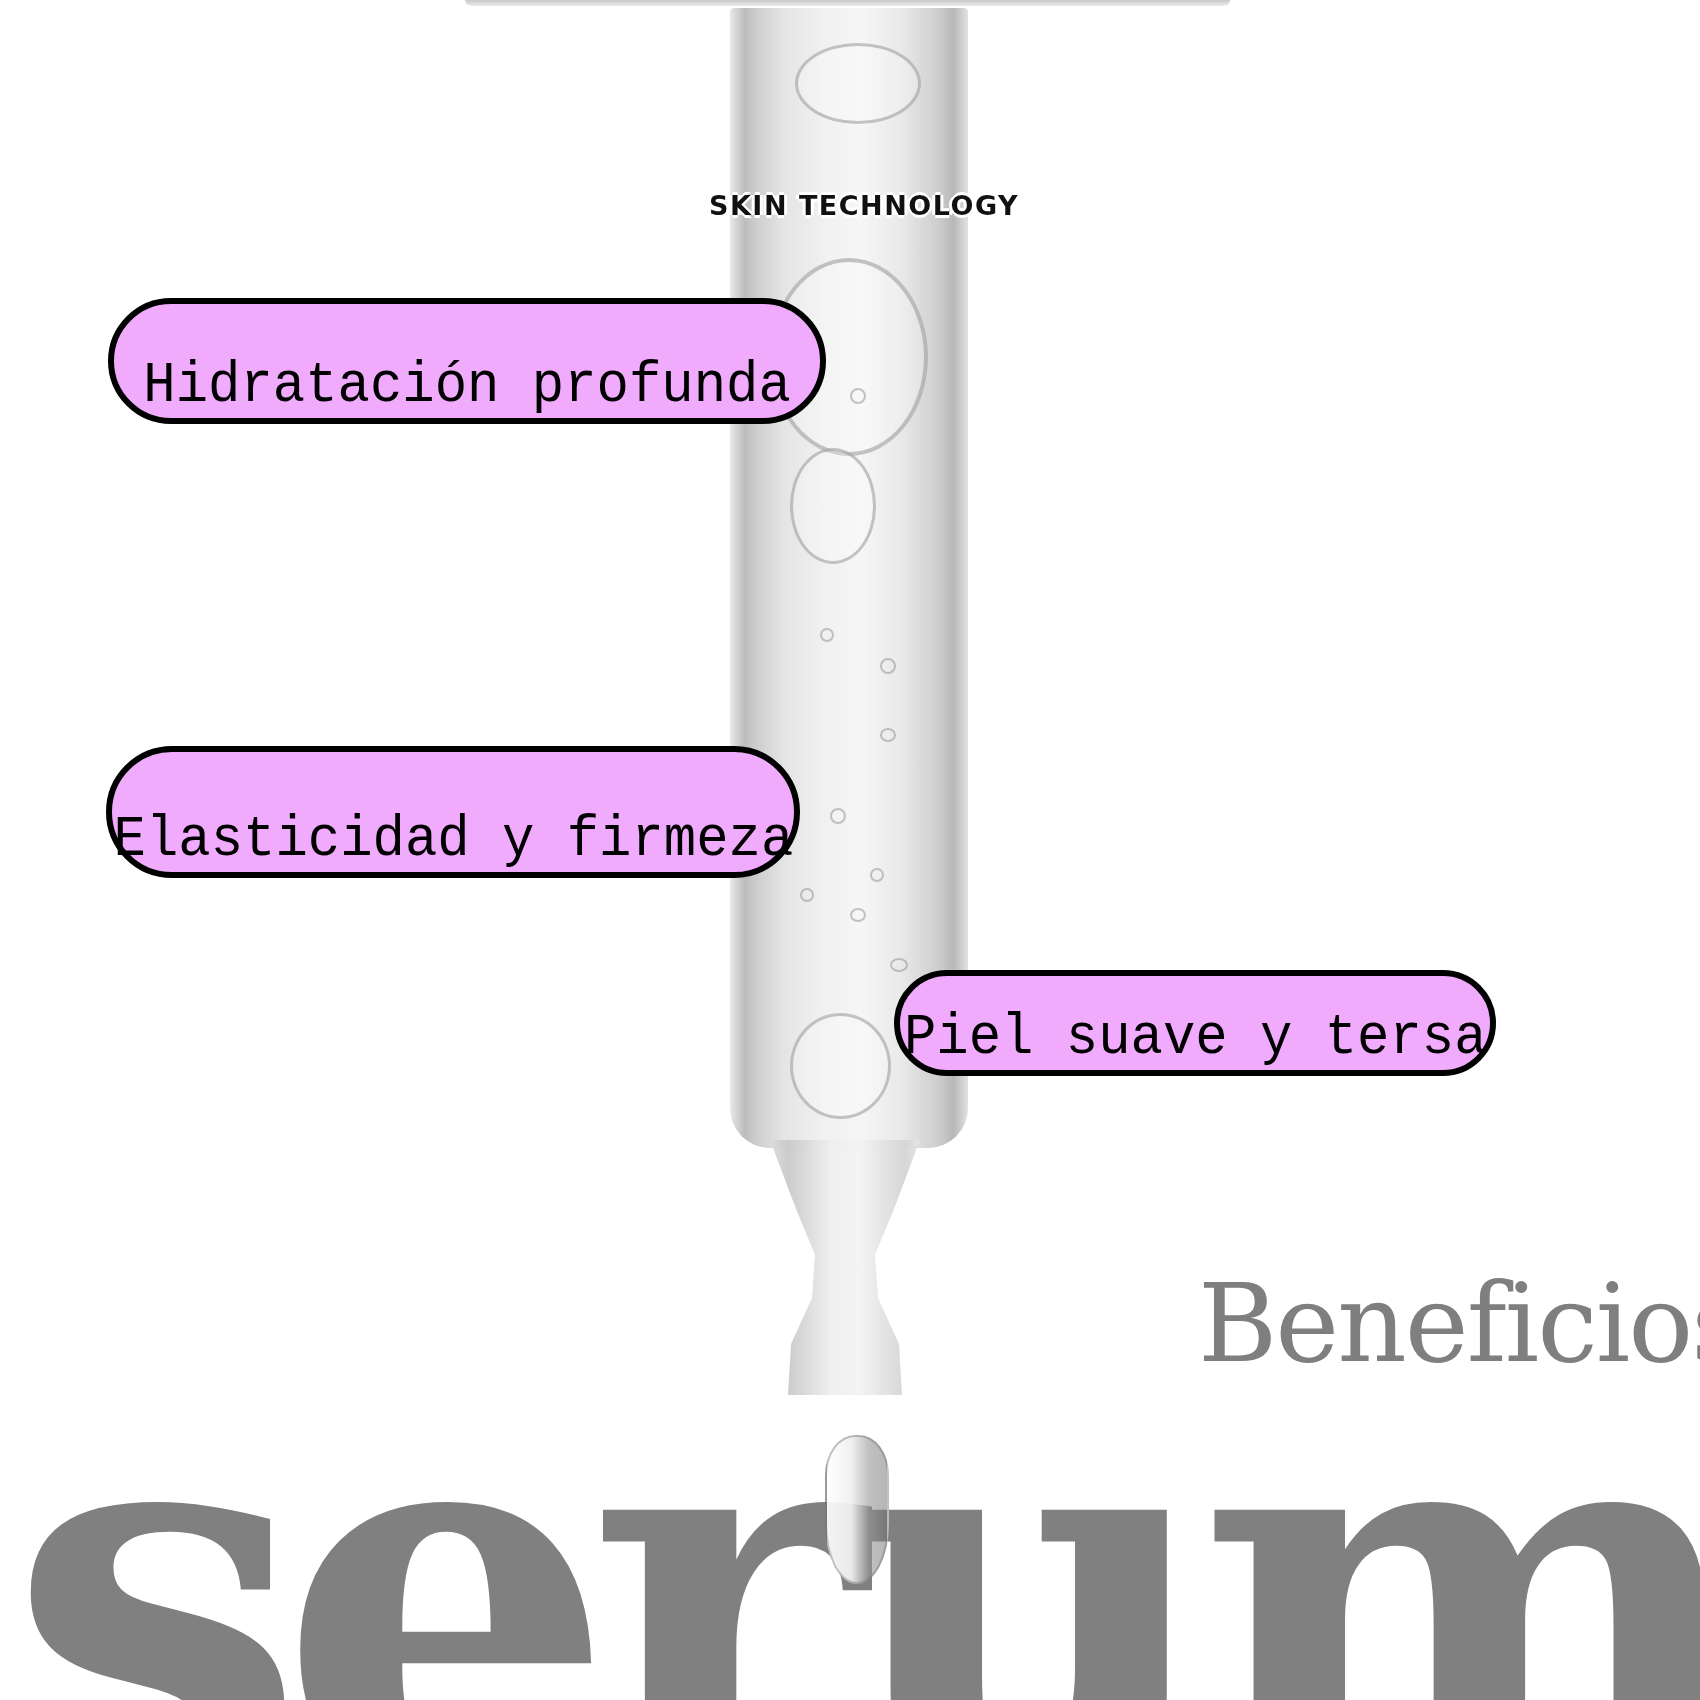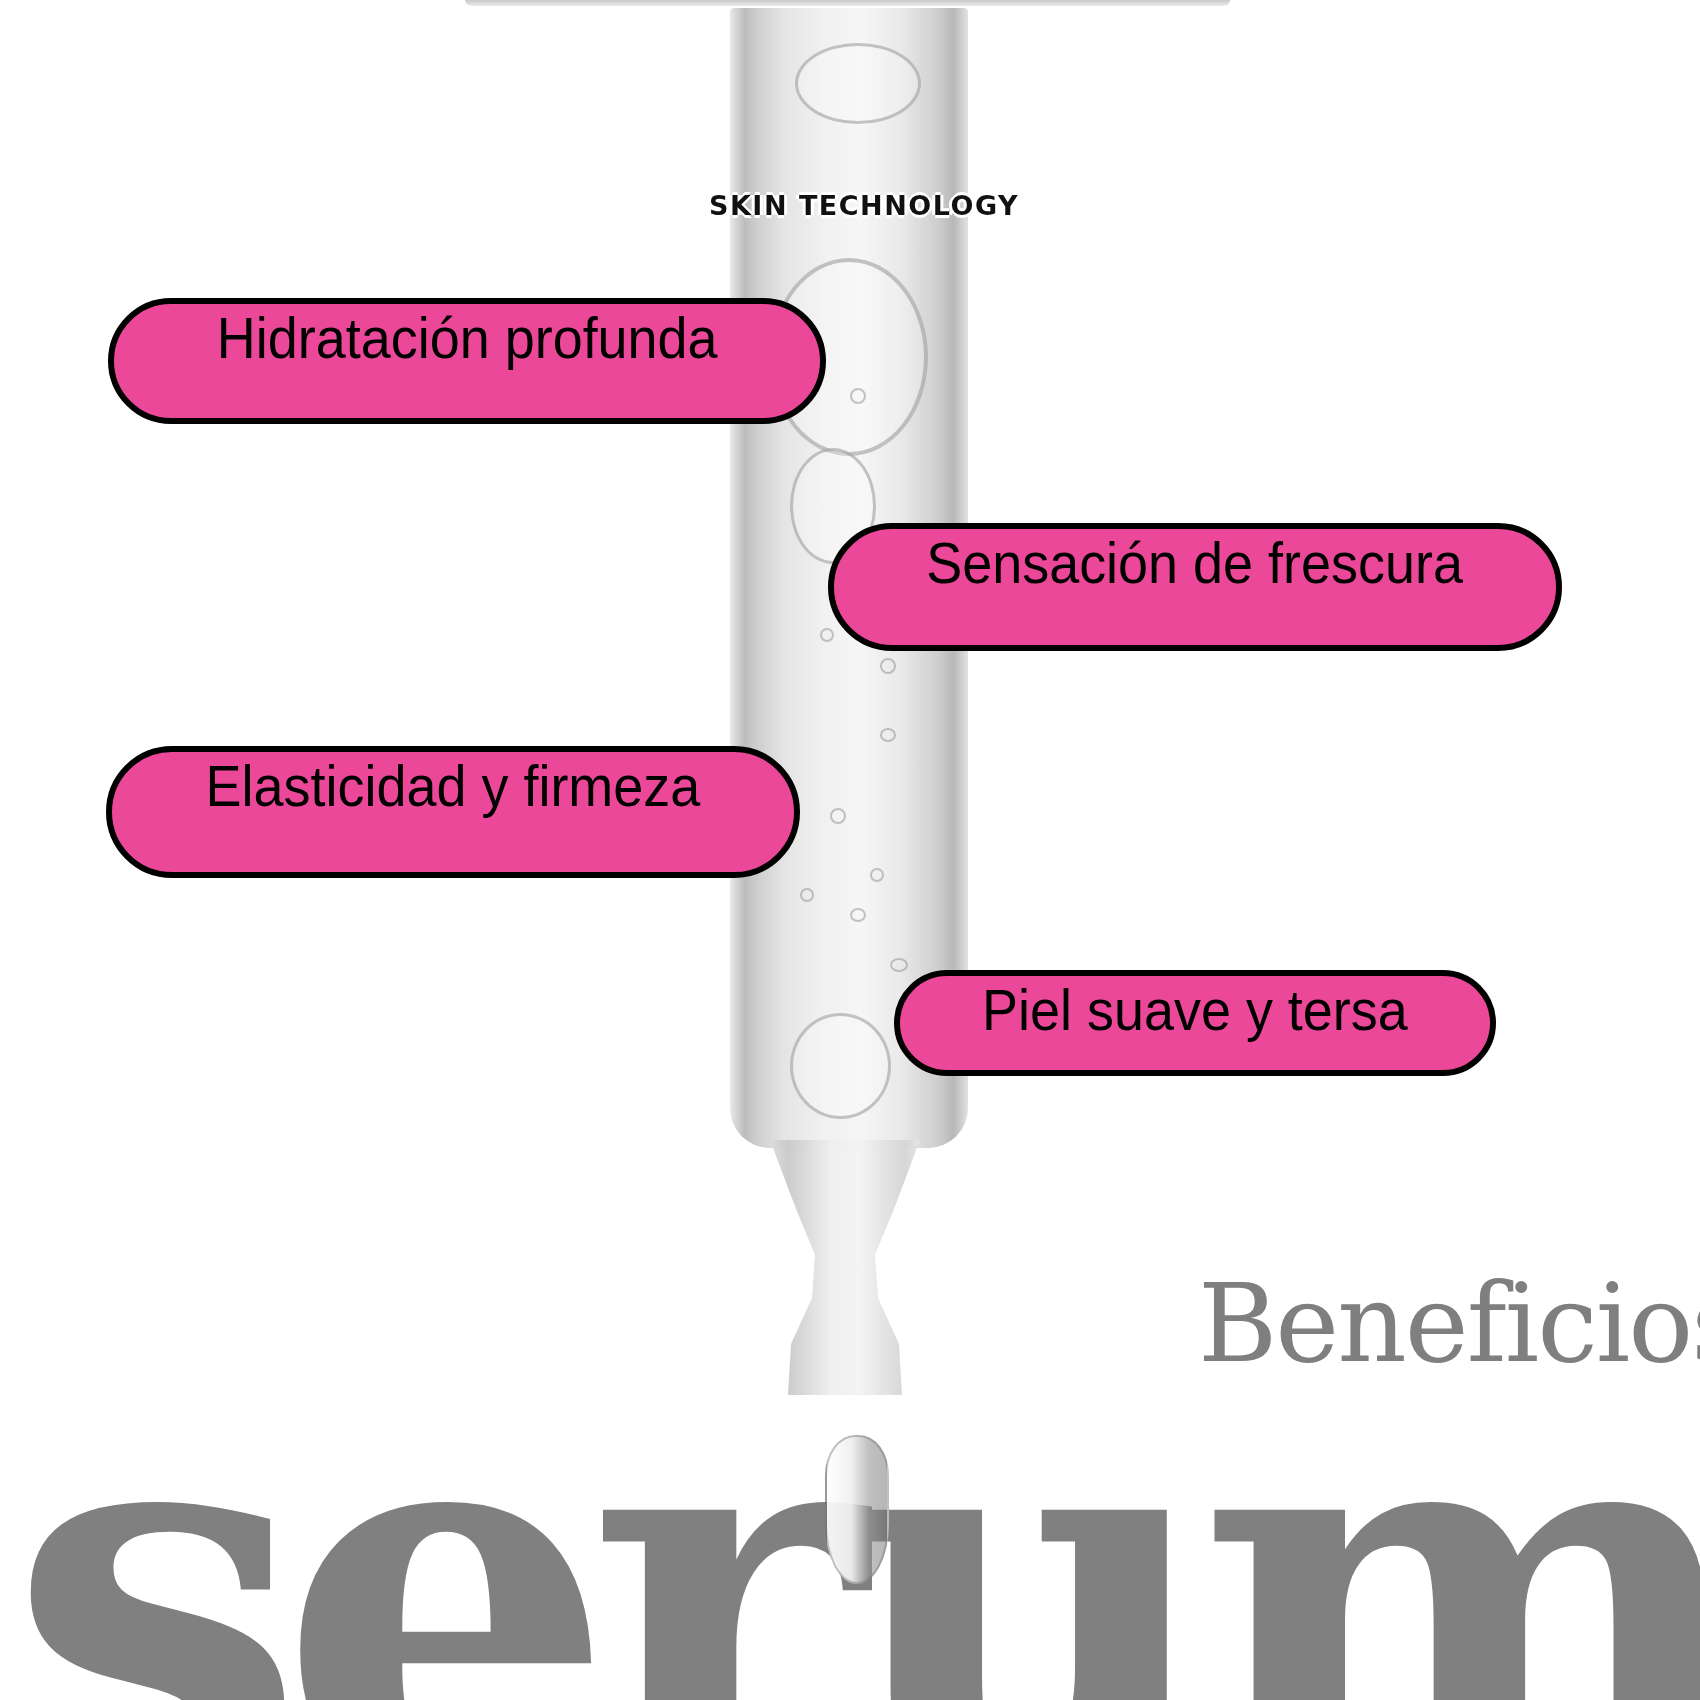--- a/index.html
+++ b/index.html
@@ -70,23 +70,23 @@
     position: absolute; left: 0; width: 1700px; top: 190px; text-align: center;
     padding-left: 28px; box-sizing: border-box;
     font-family: "DejaVu Sans", sans-serif; font-weight: bold; font-size: 27px;
     letter-spacing: 1.5px; color: #111; z-index: 5;
     text-shadow: 3px 0 0 #fff, -3px 0 0 #fff, 0 3px 0 #fff, 0 -3px 0 #fff;
   }
 
   
   .pill {
     position: absolute; box-sizing: border-box;
-    background: #ec4899; border: 6px solid #000; border-radius: 70px;
-    display: flex; align-items: flex-start; justify-content: center;
-    font-family: Liberation Sans, sans-serif;
+    background: #f0abfc; border: 6px solid #000; border-radius: 70px;
+    display: flex; align-items: flex-end; justify-content: center;
+    font-family: Liberation Mono, monospace;
     font-stretch: condensed;
     font-size: 58px; color: #000; white-space: nowrap; z-index: 4;
   }
   .pill span { display: inline-block; transform: scaleX(0.93); }
   .pill-1 { left: 108px; top: 298px; width: 718px; height: 126px; }
   .pill-2 { left: 828px; top: 523px; width: 734px; height: 128px; }
   .pill-3 { left: 106px; top: 746px; width: 694px; height: 132px; }
   .pill-4 { left: 894px; top: 970px; width: 602px; height: 106px; }
 
   
@@ -132,23 +132,20 @@
     </div>
     <div class="tube-tip"></div>
     <div class="drop"></div>
   </div>
 
   <div class="logo-tagline">SKIN TECHNOLOGY</div>
 
   <div class="pill pill-1">
     <span>Hidratación profunda</span>
   </div>
-  <div class="pill pill-2">
-    <span>Sensación de frescura</span>
-  </div>
   <div class="pill pill-3">
     <span>Elasticidad y firmeza</span>
   </div>
   <div class="pill pill-4">
     <span>Piel suave y tersa</span>
   </div>
 
 </div>
 
 </body></html>

